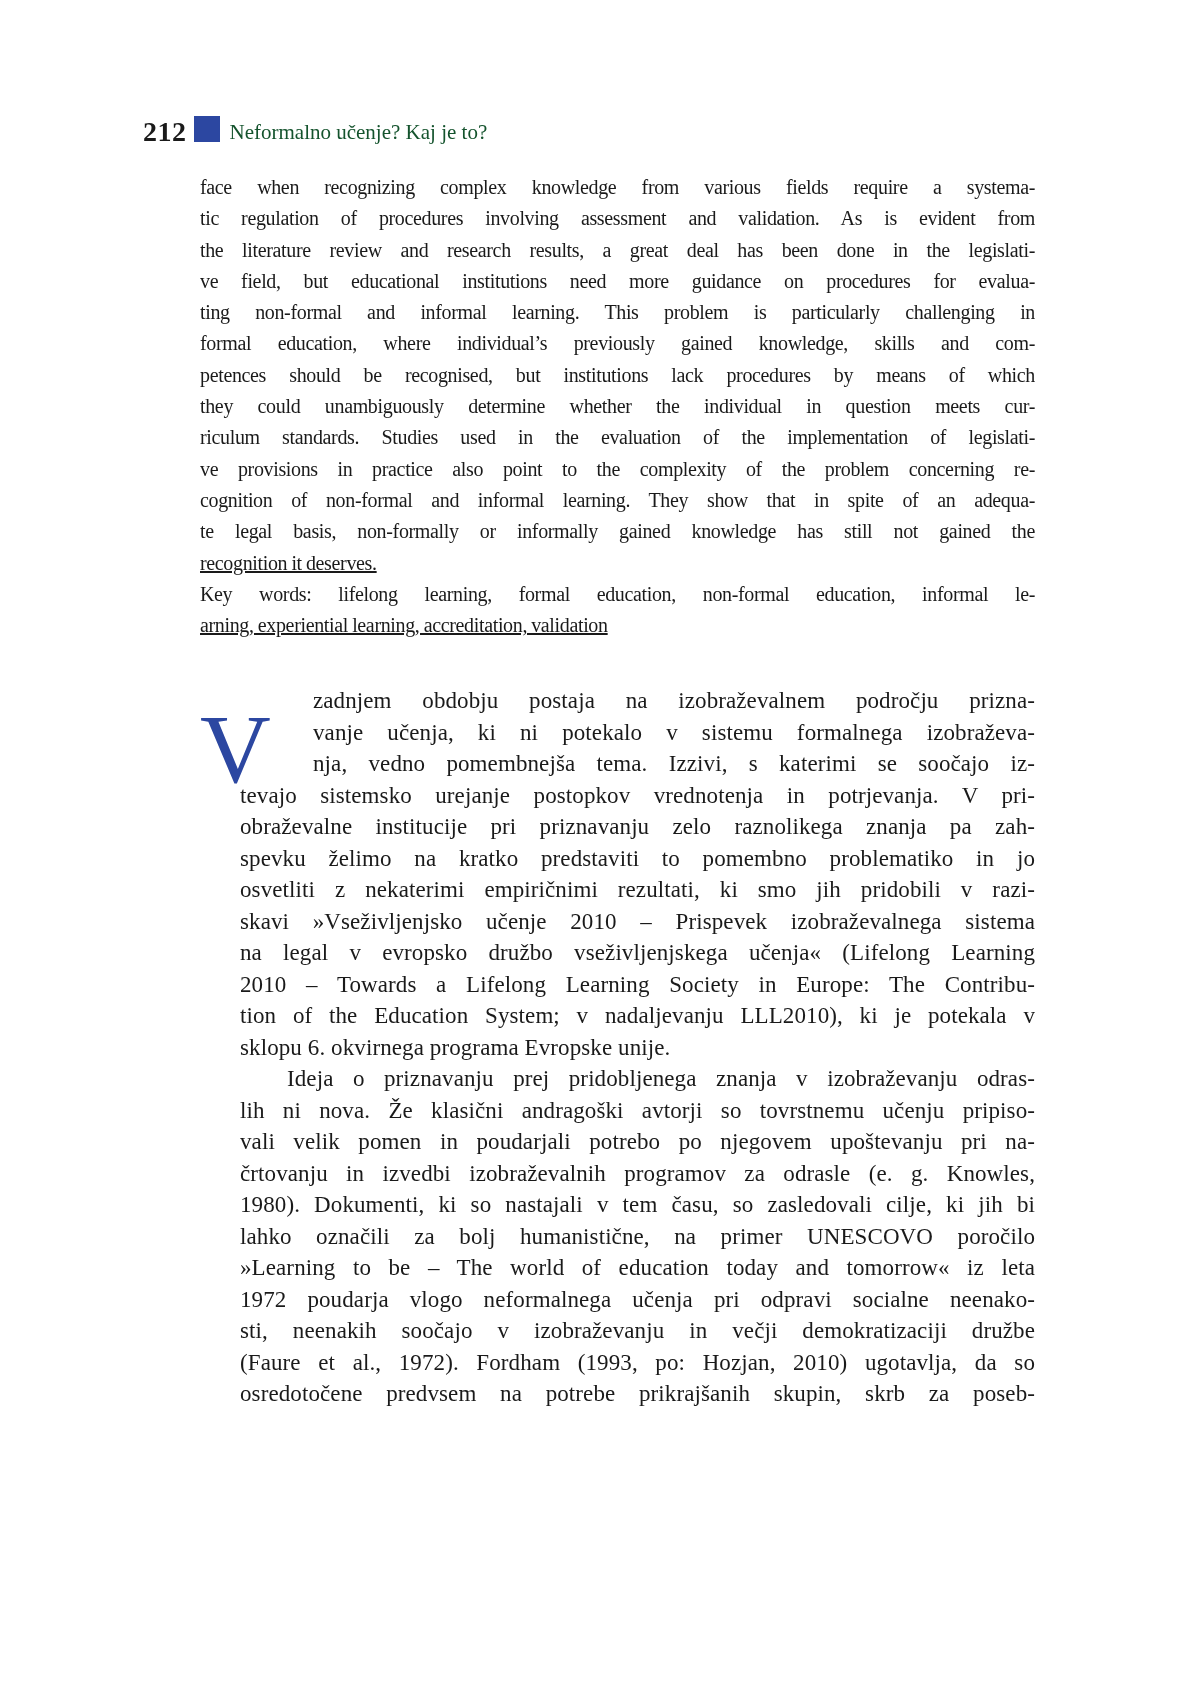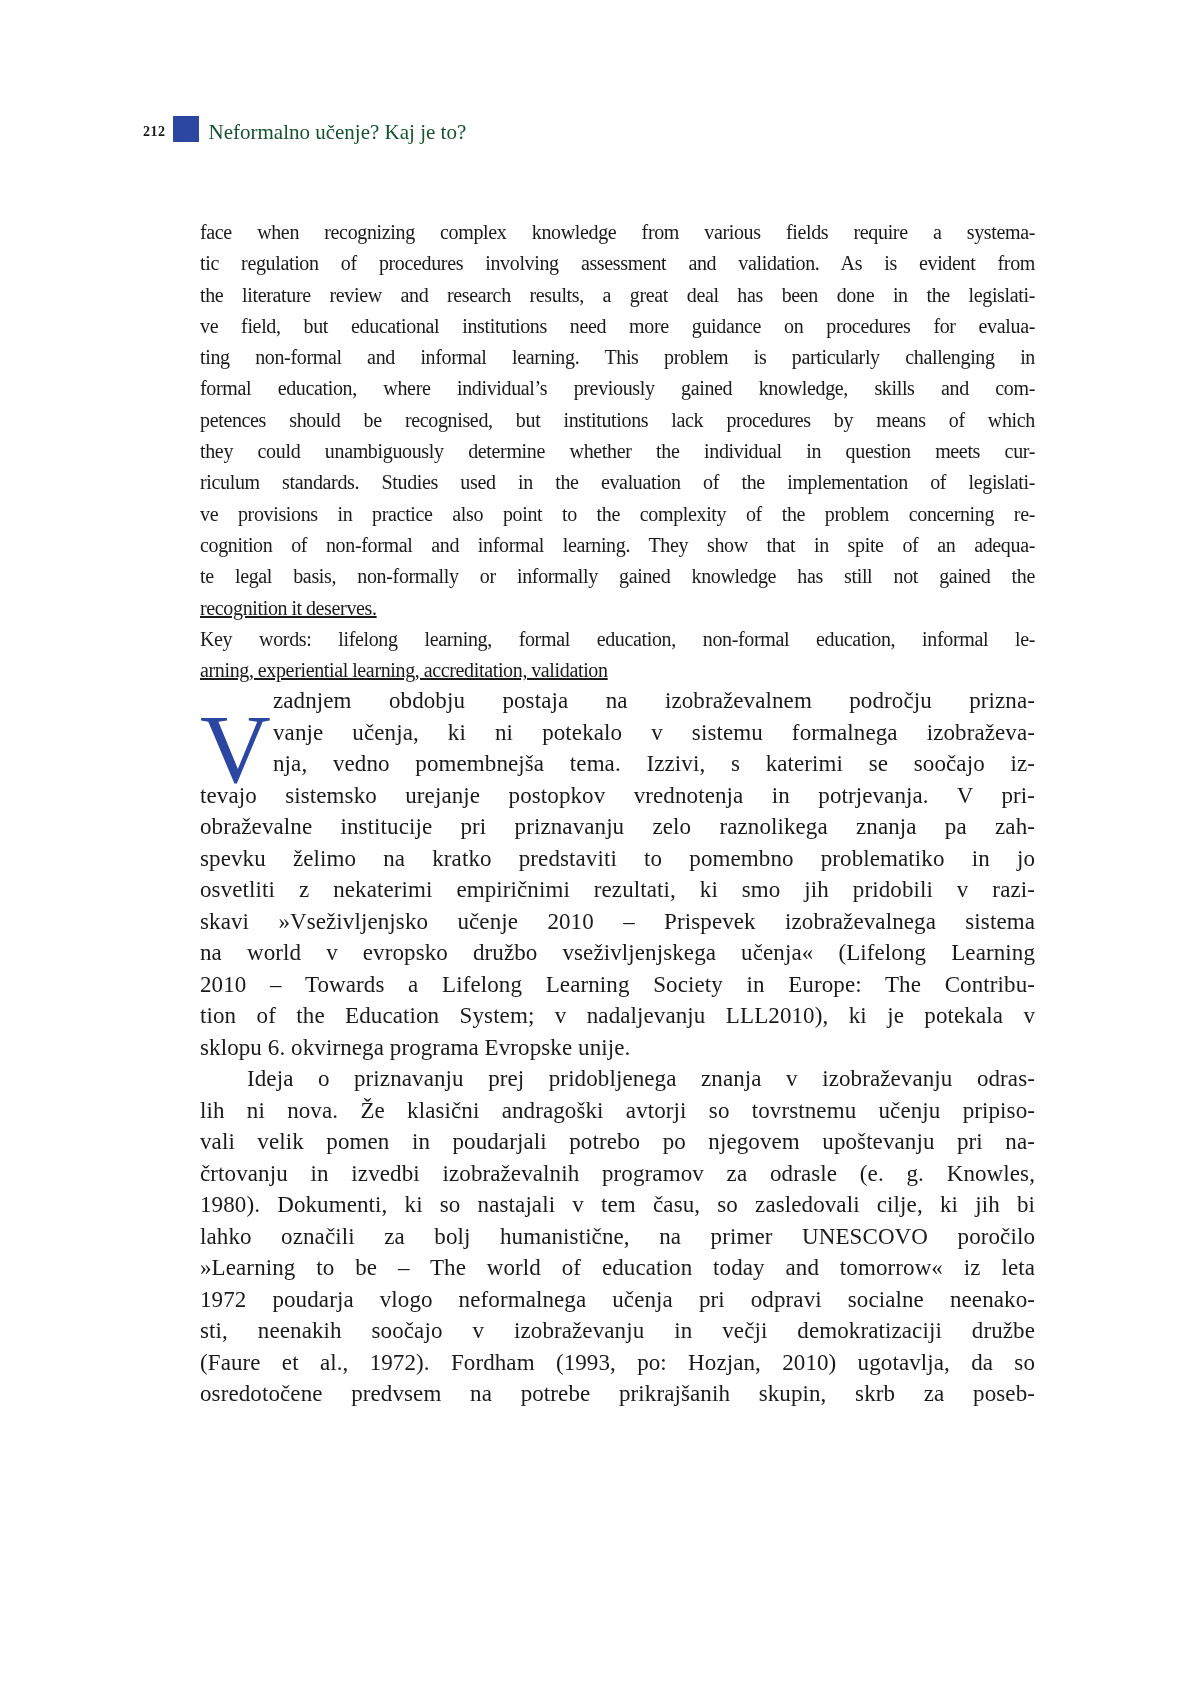--- a/index.html
+++ b/index.html
@@ -1,28 +1,28 @@
 <!DOCTYPE html>
 <html><head>
   <meta charset="utf-8">
   <style>
     html, body { margin: 0; padding: 0; background: #ffffff; }
     body { width: 1187px; height: 1684px; position: relative; overflow: hidden;
            font-family: "Liberation Serif", "DejaVu Serif", serif; color: #1a1a1a; }
     .header { position: absolute; left: 143px; top: 117px; height: 30px; display: flex; align-items: center; }
-    .page-num { font-size: 14px; font-weight: bold; letter-spacing: 0.5px; color: #1a1a1a; }
+    .page-num { font-size: 28px; font-weight: bold; letter-spacing: 0.5px; color: #1a1a1a; }
     .square { width: 26px; height: 26px; background: #2c47a1; margin-left: 7px; margin-right: 10px; position: relative; top: -3px; }
     .running-title { font-size: 21px; color: #14532d; }
-    .abstract { position: absolute; left: 200px; top: 172px; width: 835px; margin-top: 45px; }
+    .abstract { position: absolute; left: 200px; top: 172px; width: 835px; }
     .abstract .line { font-size: 20px; line-height: 31.3px; height: 31.3px; white-space: nowrap;
                       text-align: justify; text-align-last: justify; letter-spacing: -0.35px; word-spacing: -0.5px; }
     .abstract .line.last { text-align-last: left; text-decoration: underline; }
     .body-text { position: absolute; left: 200px; top: 685px; width: 835px; }
     .body-text .line { font-size: 23px; line-height: 31.5px; height: 31.5px; white-space: nowrap;
-                       text-align: justify; text-align-last: justify; letter-spacing: 0.1px; }
+                       text-align: justify; text-align-last: justify; letter-spacing: 0.1px; margin-left: 40px; }
     .body-text .line.last { text-align-last: left; }
     .body-text .line.indent { padding-left: 47px; }
     .body-text .line.dc { padding-left: 73px; }
     .dropcap { position: absolute; left: 200px; top: 700px; font-size: 98px; line-height: 1; color: #2c47a1; font-family: "Liberation Serif", serif; }
   </style>
 </head>
 <body>
 
 <div class="header">
   <span class="page-num">212</span>
@@ -52,21 +52,21 @@
 
 <div class="body-text">
   <div class="line dc">zadnjem obdobju postaja na izobraževalnem področju prizna-</div>
   <div class="line dc">vanje učenja, ki ni potekalo v sistemu formalnega izobraževa-</div>
   <div class="line dc">nja, vedno pomembnejša tema. Izzivi, s katerimi se soočajo iz-</div>
   <div class="line">tevajo sistemsko urejanje postopkov vrednotenja in potrjevanja. V pri-</div>
   <div class="line">obraževalne institucije pri priznavanju zelo raznolikega znanja pa zah-</div>
   <div class="line">spevku želimo na kratko predstaviti to pomembno problematiko in jo</div>
   <div class="line">osvetliti z nekaterimi empiričnimi rezultati, ki smo jih pridobili v razi-</div>
   <div class="line">skavi »Vseživljenjsko učenje 2010 – Prispevek izobraževalnega sistema</div>
-  <div class="line">na world v evropsko družbo vseživljenjskega učenja« (Lifelong Learning</div>
+  <div class="line">na legal v evropsko družbo vseživljenjskega učenja« (Lifelong Learning</div>
   <div class="line">2010 – Towards a Lifelong Learning Society in Europe: The Contribu-</div>
   <div class="line">tion of the Education System; v nadaljevanju LLL2010), ki je potekala v</div>
   <div class="line last">sklopu 6. okvirnega programa Evropske unije.</div>
   <div class="line indent">Ideja o priznavanju prej pridobljenega znanja v izobraževanju odras-</div>
   <div class="line">lih ni nova. Že klasični andragoški avtorji so tovrstnemu učenju pripiso-</div>
   <div class="line">vali velik pomen in poudarjali potrebo po njegovem upoštevanju pri na-</div>
   <div class="line">črtovanju in izvedbi izobraževalnih programov za odrasle (e. g. Knowles,</div>
   <div class="line">1980). Dokumenti, ki so nastajali v tem času, so zasledovali cilje, ki jih bi</div>
   <div class="line">lahko označili za bolj humanistične, na primer UNESCOVO poročilo</div>
   <div class="line">»Learning to be – The world of education today and tomorrow« iz leta</div>

